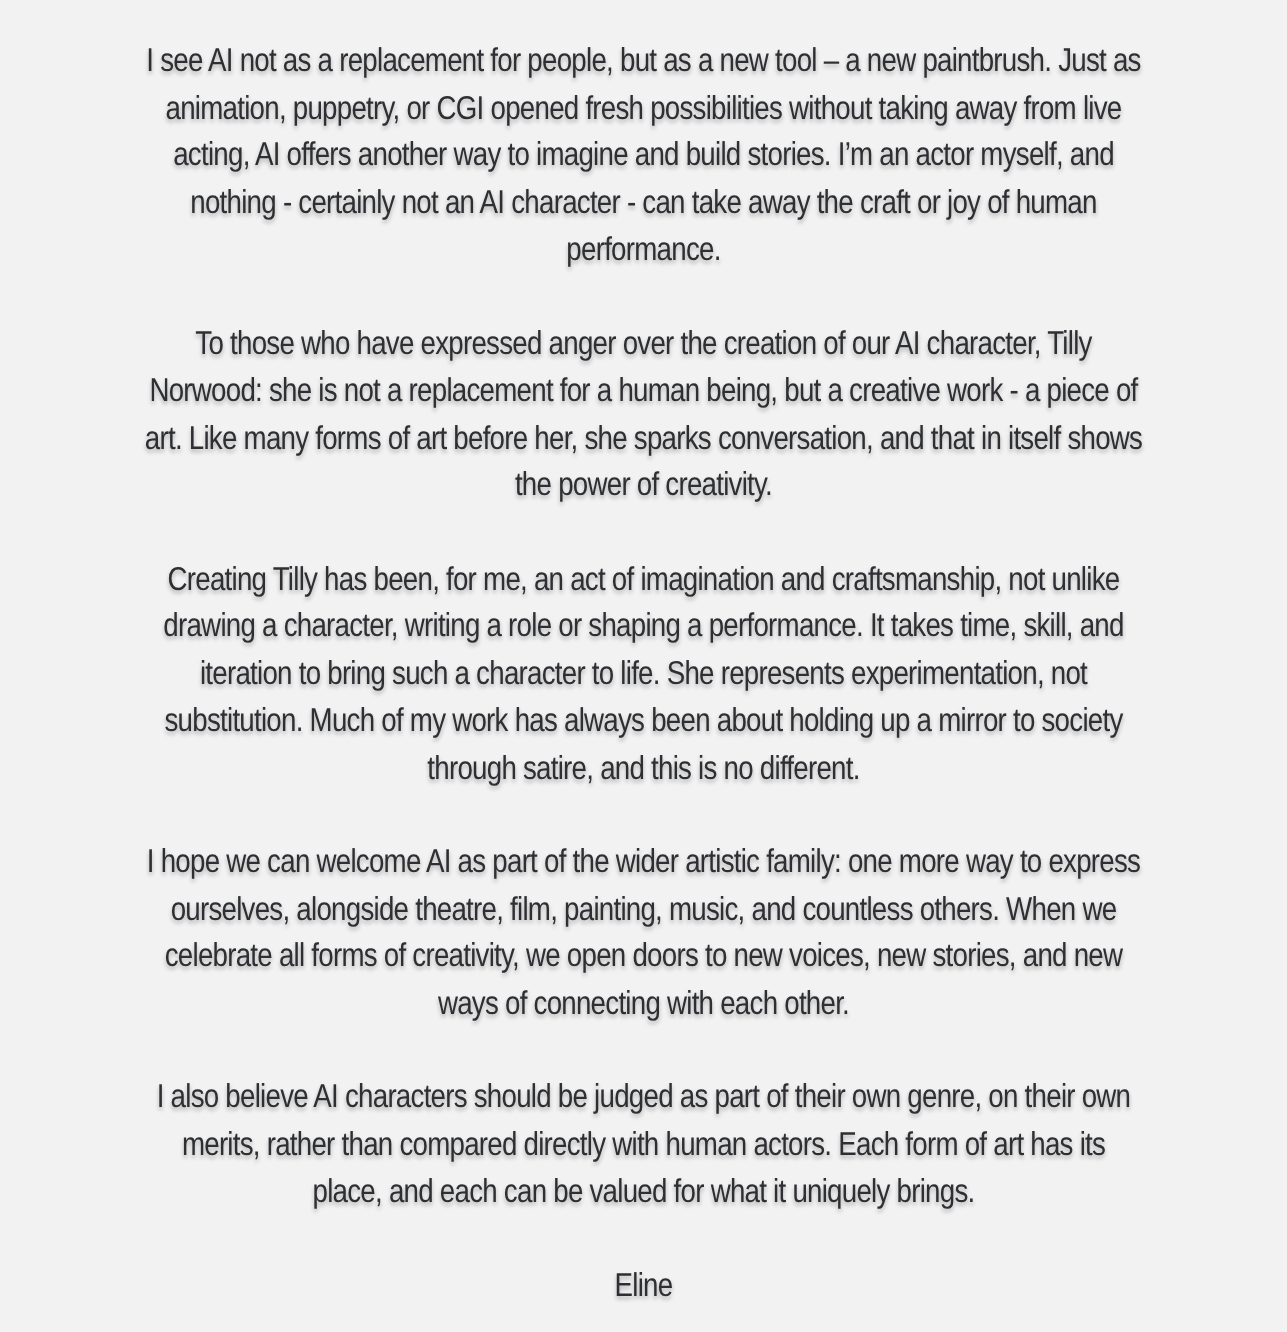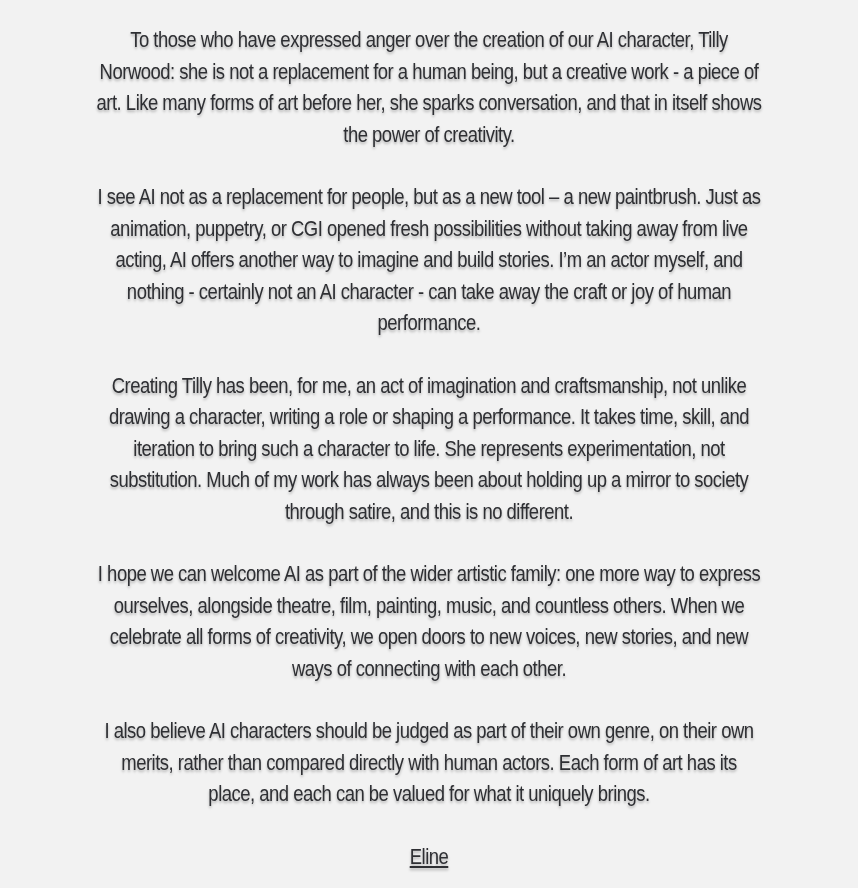--- a/index.html
+++ b/index.html
@@ -30,39 +30,38 @@
     }
     .line {
       display: block;
       white-space: nowrap;
       letter-spacing: -0.6px;
       transform: scaleX(0.84);
       transform-origin: center;
     }
     .signature {
       margin-top: 0;
-      text-decoration: underline;
     }
   </style>
 </head>
 <body>
 
 <div class="doc">
   <div class="para">
-    <span class="line">To those who have expressed anger over the creation of our AI character, Tilly</span>
-    <span class="line">Norwood: she is not a replacement for a human being, but a creative work - a piece of</span>
-    <span class="line">art. Like many forms of art before her, she sparks conversation, and that in itself shows</span>
-    <span class="line">the power of creativity.</span>
-  </div>
-  <div class="para">
     <span class="line">I see AI not as a replacement for people, but as a new tool – a new paintbrush. Just as</span>
     <span class="line">animation, puppetry, or CGI opened fresh possibilities without taking away from live</span>
     <span class="line">acting, AI offers another way to imagine and build stories. I’m an actor myself, and</span>
     <span class="line">nothing - certainly not an AI character - can take away the craft or joy of human</span>
     <span class="line">performance.</span>
+  </div>
+  <div class="para">
+    <span class="line">To those who have expressed anger over the creation of our AI character, Tilly</span>
+    <span class="line">Norwood: she is not a replacement for a human being, but a creative work - a piece of</span>
+    <span class="line">art. Like many forms of art before her, she sparks conversation, and that in itself shows</span>
+    <span class="line">the power of creativity.</span>
   </div>
   <div class="para">
     <span class="line">Creating Tilly has been, for me, an act of imagination and craftsmanship, not unlike</span>
     <span class="line">drawing a character, writing a role or shaping a performance. It takes time, skill, and</span>
     <span class="line">iteration to bring such a character to life. She represents experimentation, not</span>
     <span class="line">substitution. Much of my work has always been about holding up a mirror to society</span>
     <span class="line">through satire, and this is no different.</span>
   </div>
   <div class="para">
     <span class="line">I hope we can welcome AI as part of the wider artistic family: one more way to express</span>

